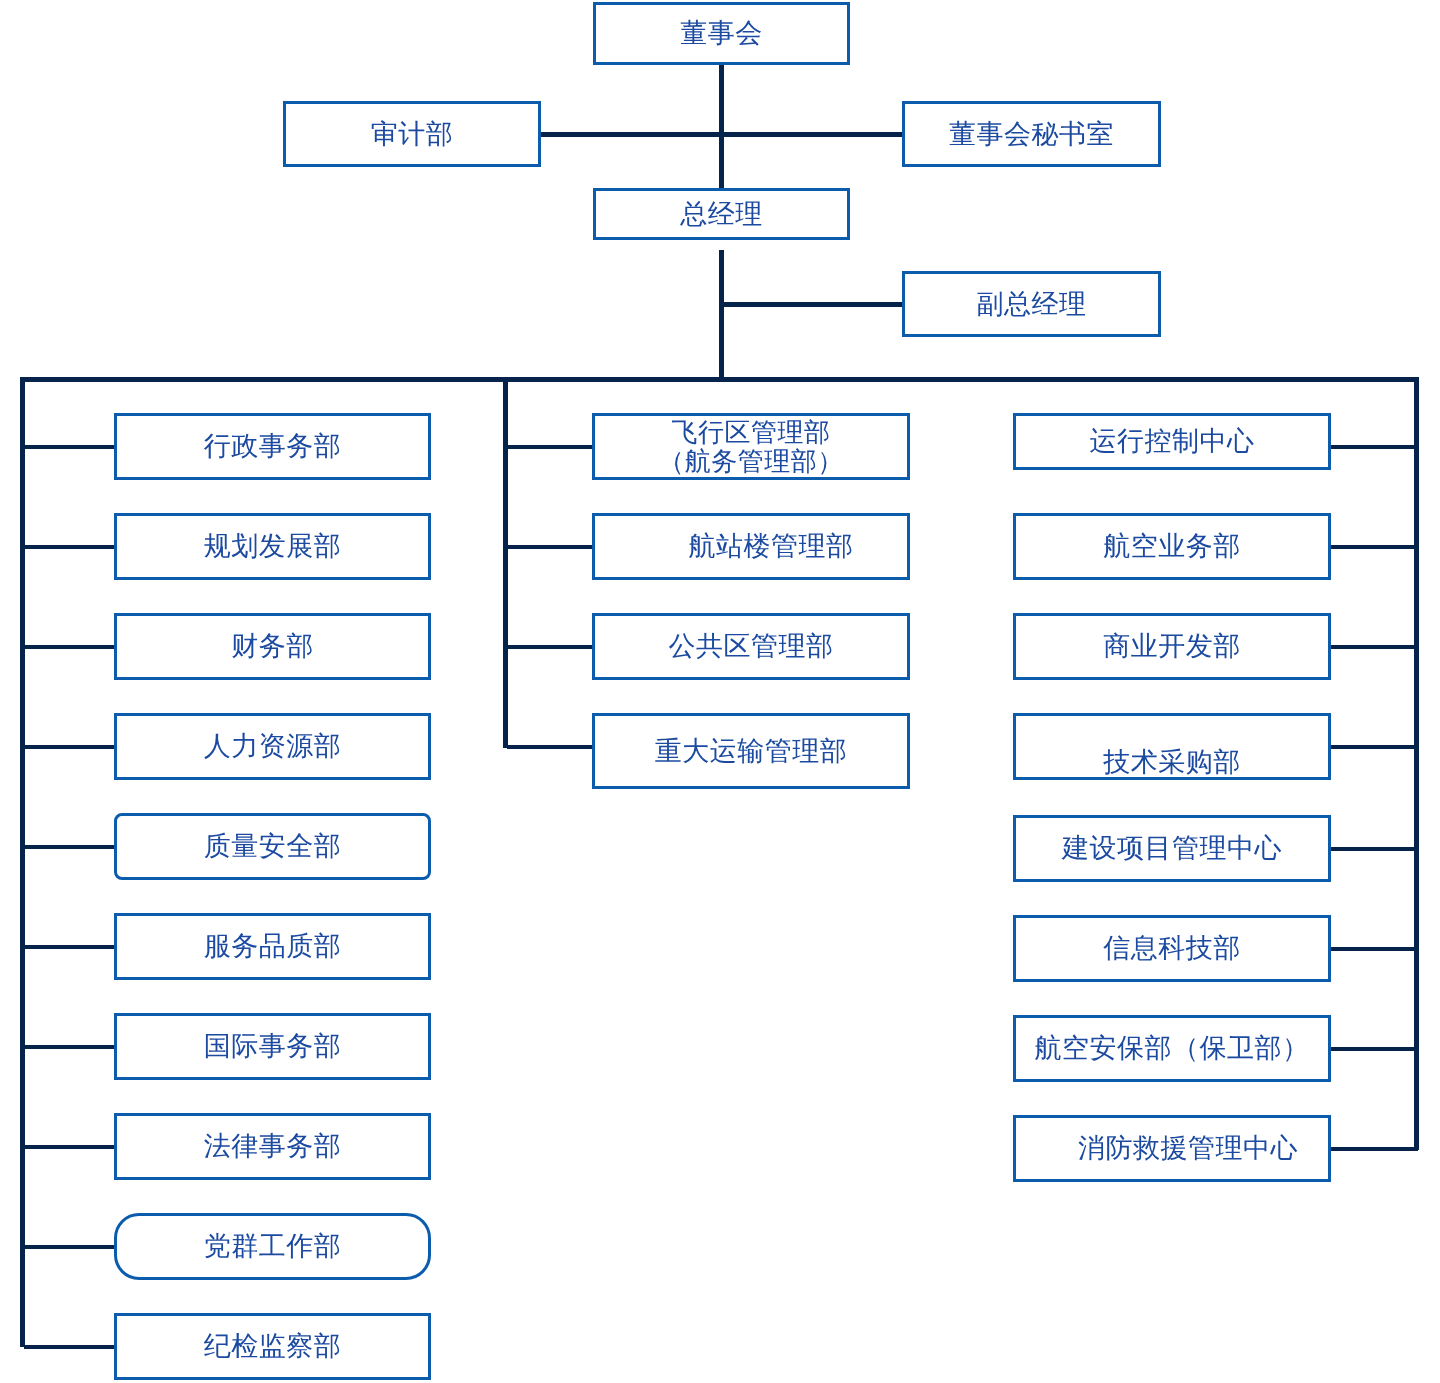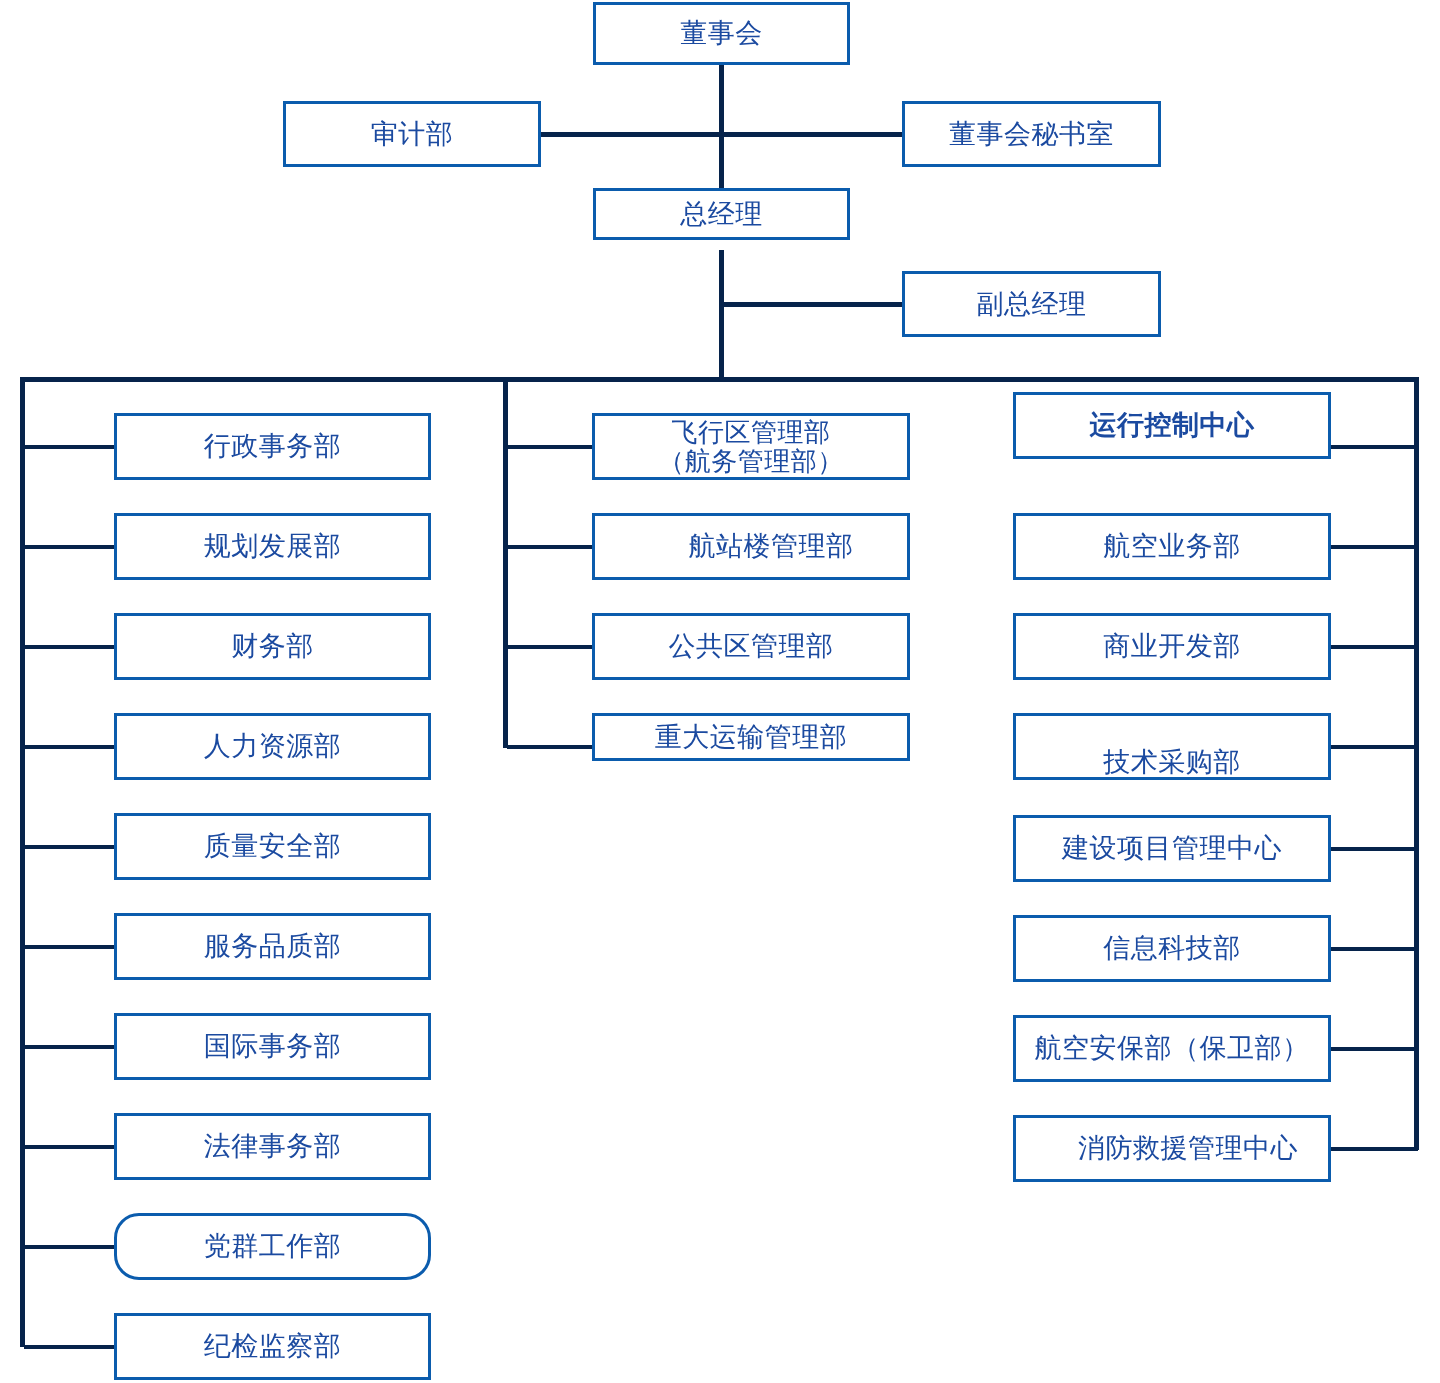--- a/index.html
+++ b/index.html
@@ -110,21 +110,21 @@
   </div>
   <div class="node" style="left:114px; top:513px; width:317px; height:67px;">
     <span class="node-label">规划发展部</span>
   </div>
   <div class="node" style="left:114px; top:613px; width:317px; height:67px;">
     <span class="node-label">财务部</span>
   </div>
   <div class="node" style="left:114px; top:713px; width:317px; height:67px;">
     <span class="node-label">人力资源部</span>
   </div>
-  <div class="node" style="left:114px; top:813px; width:317px; height:67px;">
+  <div class="node" style="left:114px; top:813px; width:317px; height:67px;border-radius:8px;">
     <span class="node-label">质量安全部</span>
   </div>
   <div class="node" style="left:114px; top:913px; width:317px; height:67px;">
     <span class="node-label">服务品质部</span>
   </div>
   <div class="node" style="left:114px; top:1013px; width:317px; height:67px;">
     <span class="node-label">国际事务部</span>
   </div>
   <div class="node" style="left:114px; top:1113px; width:317px; height:67px;">
     <span class="node-label">法律事务部</span>
@@ -144,34 +144,34 @@
   <div class="node two-line" style="left:592px; top:413px; width:318px; height:67px;">
     <span class="node-label">飞行区管理部
 （航务管理部）</span>
   </div>
   <div class="node" style="left:592px; top:513px; width:318px; height:67px;padding-left:40px;">
     <span class="node-label">航站楼管理部</span>
   </div>
   <div class="node" style="left:592px; top:613px; width:318px; height:67px;">
     <span class="node-label">公共区管理部</span>
   </div>
-  <div class="node" style="left:592px; top:713px; width:318px; height:48px;">
+  <div class="node" style="left:592px; top:713px; width:318px; height:76px;">
     <span class="node-label">重大运输管理部</span>
   </div>
 
   <div class="conn h" style="left:1330px; top:445px; width:88px;"></div>
   <div class="conn h" style="left:1330px; top:545px; width:88px;"></div>
   <div class="conn h" style="left:1330px; top:645px; width:88px;"></div>
   <div class="conn h" style="left:1330px; top:745px; width:88px;"></div>
   <div class="conn h" style="left:1330px; top:847px; width:88px;"></div>
   <div class="conn h" style="left:1330px; top:947px; width:88px;"></div>
   <div class="conn h" style="left:1330px; top:1047px; width:88px;"></div>
   <div class="conn h" style="left:1330px; top:1147px; width:88px;"></div>
 
-  <div class="node" style="left:1013px; top:392px; width:318px; height:67px;font-weight:bold;">
+  <div class="node" style="left:1013px; top:413px; width:318px; height:57px;">
     <span class="node-label">运行控制中心</span>
   </div>
   <div class="node" style="left:1013px; top:513px; width:318px; height:67px;">
     <span class="node-label">航空业务部</span>
   </div>
   <div class="node" style="left:1013px; top:613px; width:318px; height:67px;">
     <span class="node-label">商业开发部</span>
   </div>
   <div class="node" style="left:1013px; top:713px; width:318px; height:67px;align-items:flex-end;">
     <span class="node-label">技术采购部</span>

